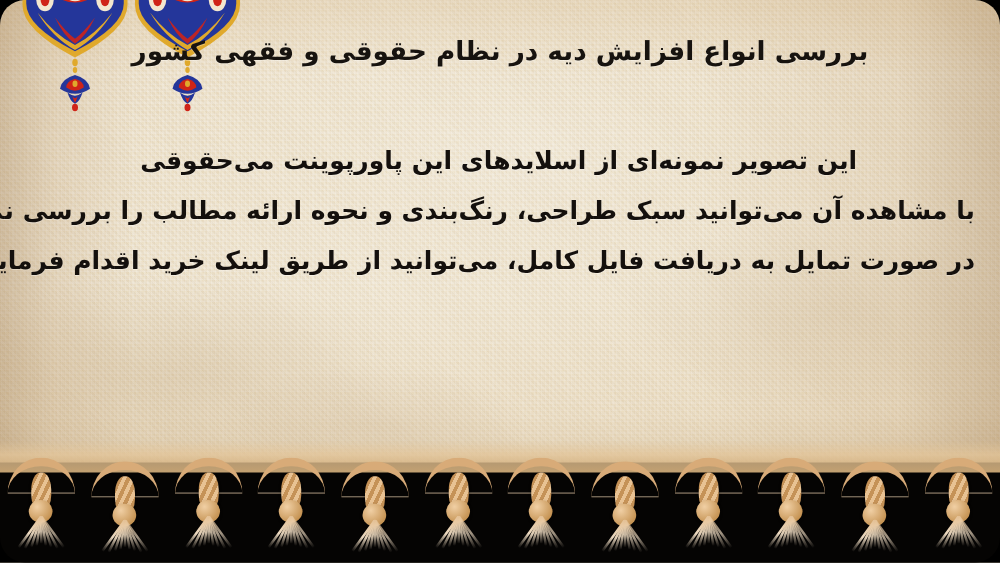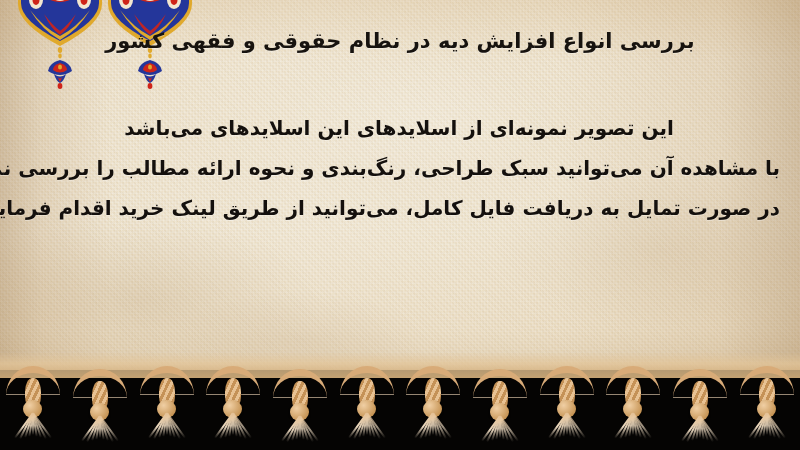--- a/index.html
+++ b/index.html
@@ -4,20 +4,21 @@
 <title>Slide</title>
 <style>
   html,body{margin:0;padding:0;background:#000;}
   .slide{
     position:relative;
     width:800px;height:450px;
     overflow:hidden;
     background:#000;
     font-family:"DejaVu Sans","Liberation Sans",sans-serif;
     user-select:none;
+    border-radius:20px;
   }
 
   
   .fabric{
     position:absolute;left:0;top:0;width:800px;height:378px;
     background-color:#e9ddc6;
     background-image:
       
       linear-gradient(90deg,
         rgba(150,112,66,.34) 0px,
@@ -383,18 +384,18 @@
           <ellipse cx="46" cy="97" rx="2" ry="2.6" fill="#e0a92c"></ellipse>
           <path d="M40 104 q6 5 12 0 q-2 7 -6 9 q-4 -2 -6 -9 Z" fill="#24369a"></path>
           <path d="M44 107 q2 3 4 0 q-1 4 -2 5 q-1 -1 -2 -5 Z" fill="#cf2418"></path>
           <ellipse cx="46" cy="116" rx="2.4" ry="3" fill="#cf2418"></ellipse>
         </svg></div>
     </div>
 
   <div class="title">بررسی انواع افزایش دیه در نظام حقوقی و فقهی کشور</div>
 
   <div class="body-block">
-    <div class="body-line">این تصویر نمونه‌ای از اسلایدهای این اسلایدهای می‌باشد</div>
+    <div class="body-line">این تصویر نمونه‌ای از اسلایدهای این پاورپوینت می‌حقوقی</div>
     <div class="body-line">با مشاهده آن می‌توانید سبک طراحی، رنگ‌بندی و نحوه ارائه مطالب را بررسی نمایید</div>
     <div class="body-line">در صورت تمایل به دریافت فایل کامل، می‌توانید از طریق لینک خرید اقدام فرمایید</div>
   </div>
 
 </div>
 
 </body></html>

